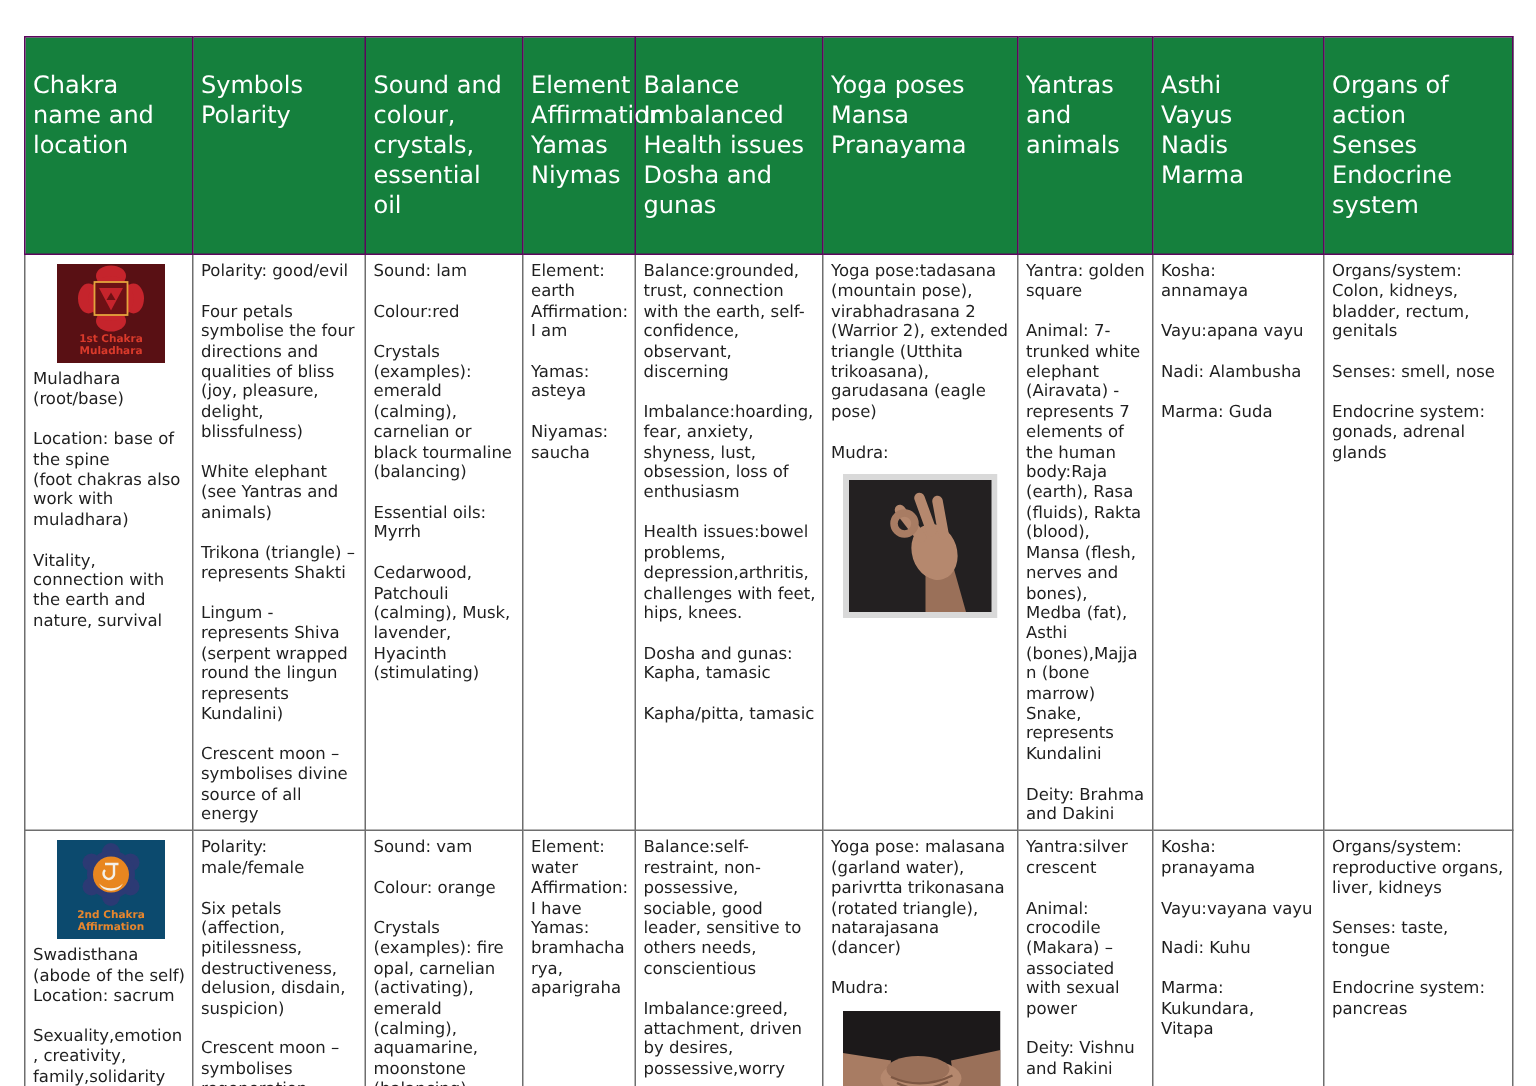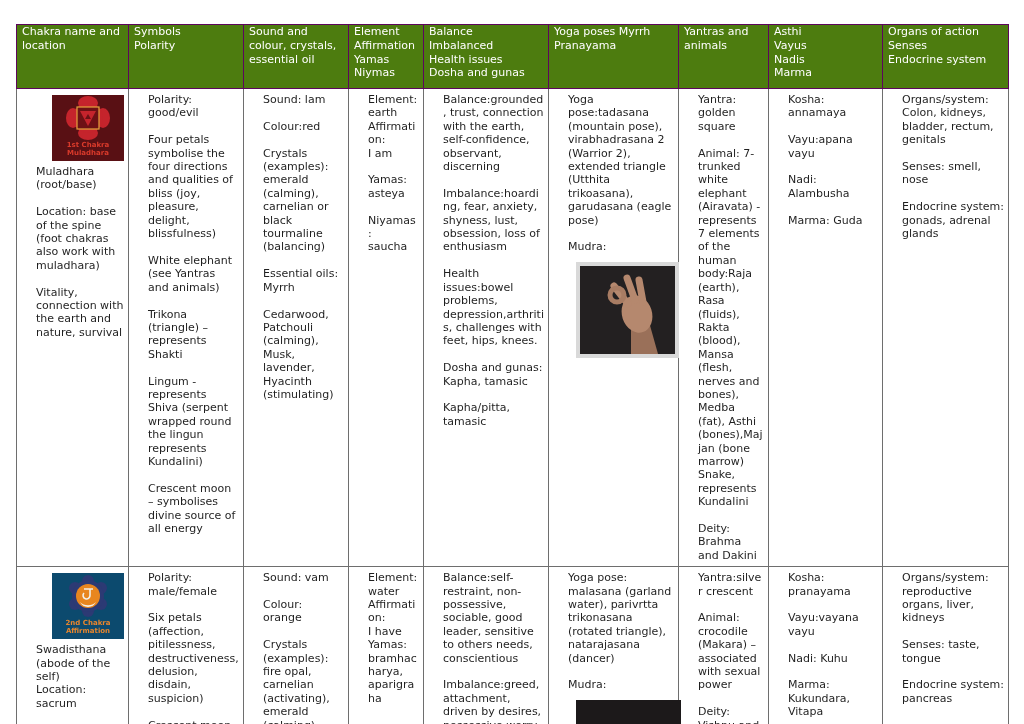--- a/index.html
+++ b/index.html
@@ -14,32 +14,32 @@
     border-collapse: collapse;
     table-layout: fixed;
     width: 992px;
   }
   .chakra-table th, .chakra-table td {
     border: 1px solid #6e6e6e;
     vertical-align: top;
     text-align: left;
   }
   .chakra-table th {
-    background: #4d7c0f;
+    background: #15803d;
     color: #ffffff;
     font-weight: normal;
-    font-size: 11px;
+    font-size: 16px;
     line-height: 1.25;
-    padding: 0 5px;
+    padding: 22px 5px;
     white-space: pre-line;
     border-color: #5d055d;
     height: 64px;
   }
   .chakra-table td {
-    padding: 4px 4px 4px 19px;
+    padding: 4px 4px 4px 5px;
     font-size: 11px;
     line-height: 1.22;
   }
   tr.row-1 { height: 353px; }
   tr.row-2 { height: 259px; }
   .cell-text {
     white-space: pre-line;
     overflow-wrap: break-word;
   }
   
@@ -87,21 +87,21 @@
 colour, crystals,
 essential oil</th>
         <th>Element
 Affirmation
 Yamas
 Niymas</th>
         <th>Balance
 Imbalanced
 Health issues
 Dosha and gunas</th>
-        <th>Yoga poses Myrrh
+        <th>Yoga poses Mansa
 Pranayama</th>
         <th>Yantras and
 animals</th>
         <th>Asthi
 Vayus
 Nadis
 Marma</th>
         <th>Organs of action
 Senses
 Endocrine system</th>

